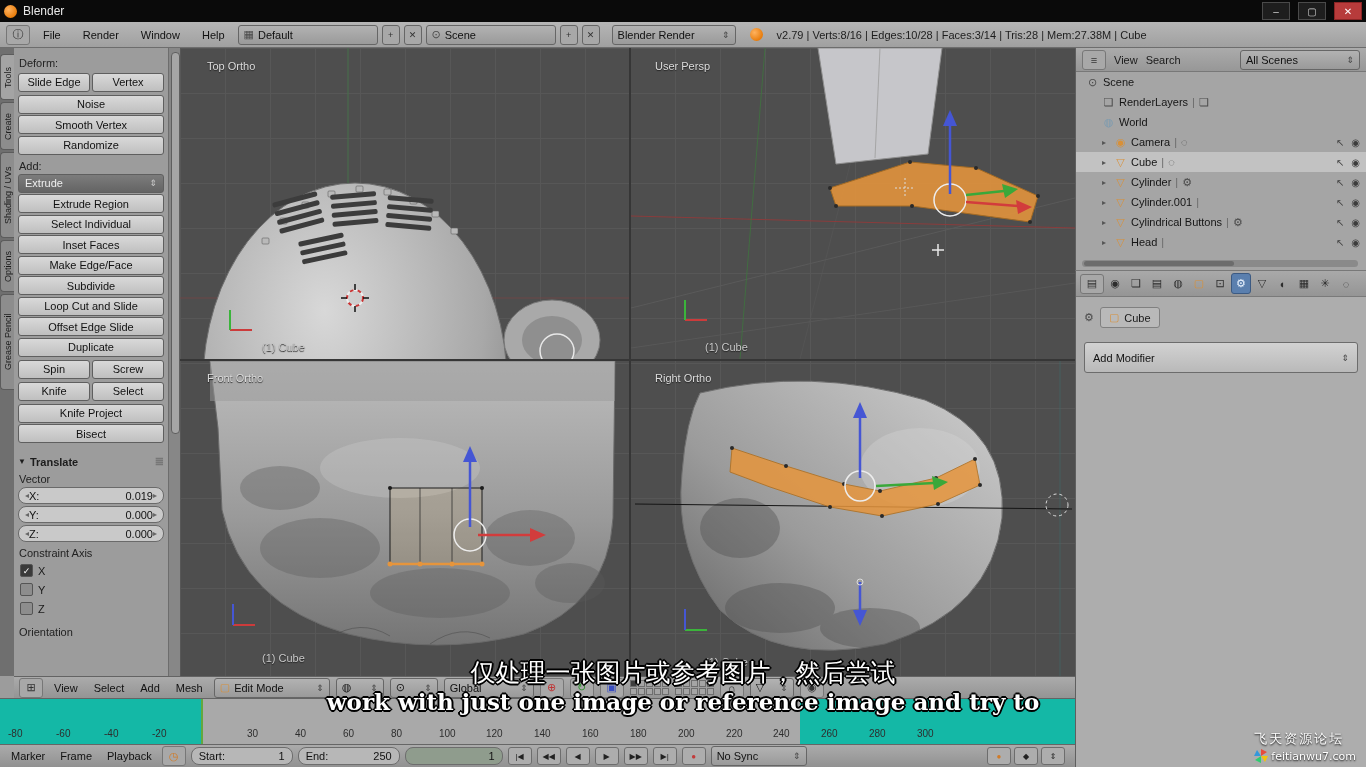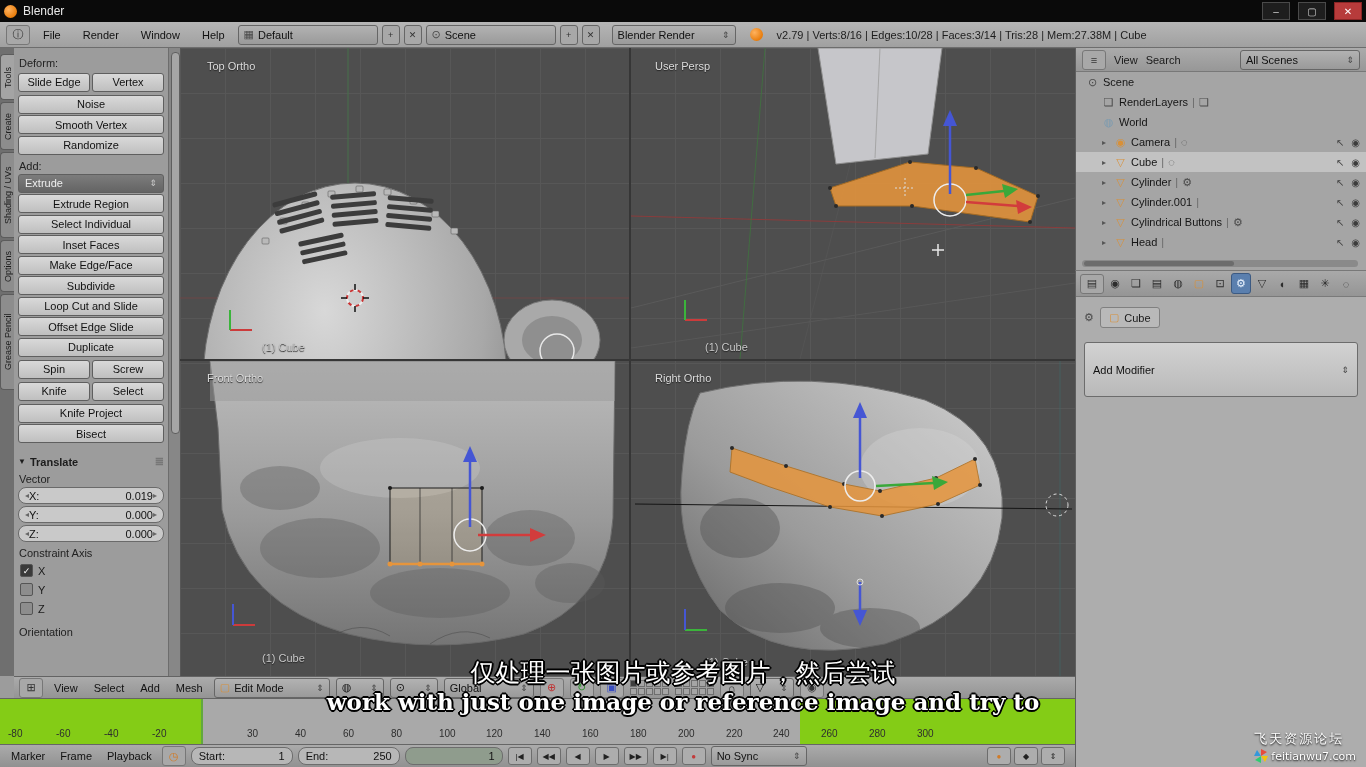--- a/index.html
+++ b/index.html
@@ -75,21 +75,21 @@
   
   #view3d-header{left:14px;top:676px;width:1061px;height:22px;
                  background:linear-gradient(#ababab,#949494);border-top:1px solid #636363;
                  display:flex;align-items:center;gap:6px;padding:0 5px;box-sizing:border-box;}
   .h3-menu{padding:0 5px;color:#111;}
   .layers{display:grid;grid-template-columns:repeat(5,7px);grid-template-rows:repeat(2,7px);gap:1px;}
   .layers i{background:#a5a5a5;border:1px solid #6e6e6e;box-sizing:border-box;}
   .layers i.on{background:#3f3f3f;}
 
   
-  #tl-ruler{left:0;top:698px;width:1164px;height:46px;background:#84cc16;border-top:1px solid #646464;box-sizing:border-box;}
+  #tl-ruler{left:0;top:698px;width:1164px;height:46px;background:#14b8a6;border-top:1px solid #646464;box-sizing:border-box;}
   #tl-range{position:absolute;left:202px;top:0;width:598px;height:100%;background:#a9a9a9;}
   .tick{position:absolute;bottom:5px;color:#2e2e2e;font-size:10px;}
   #playhead{position:absolute;left:201px;top:0;width:2px;height:100%;background:#62a83e;}
   #tl-header{left:0;top:744px;width:1075px;height:23px;background:linear-gradient(#ababab,#919191);
              border-top:1px solid #666;display:flex;align-items:center;gap:5px;padding:0 6px;box-sizing:border-box;}
   .fld{height:16px;border:1px solid #6d6d6d;border-radius:8px;background:#b7b7b7;
        display:flex;align-items:center;gap:3px;padding:0 7px;color:#111;}
   .fld.frame{background:#8f9c8d;width:82px;}
   .tpb{width:22px;height:16px;border:1px solid #6d6d6d;border-radius:3px;background:#adadad;
        display:flex;align-items:center;justify-content:center;font-size:8px;color:#222;}
@@ -111,21 +111,21 @@
   #props{left:1075px;top:270px;width:291px;height:497px;background:#adadad;
          border-left:1px solid #5f5f5f;border-top:1px solid #787878;box-sizing:border-box;}
   #props-tabs{height:26px;background:linear-gradient(#a9a9a9,#959595);border-bottom:1px solid #7a7a7a;
               display:flex;align-items:center;gap:1px;padding:0 4px;box-sizing:border-box;}
   .ptab{width:20px;height:21px;display:flex;align-items:center;justify-content:center;color:#2c2c2c;font-size:11px;border-radius:3px;}
   .ptab.active{background:#5a7fae;color:#eaf4ff;border:1px solid #3c5a82;box-sizing:border-box;}
   #crumb{margin:10px 8px 0 8px;display:flex;align-items:center;gap:6px;}
   #crumb .box{height:19px;border:1px solid #808080;border-radius:3px;background:#b9b9b9;
               display:flex;align-items:center;gap:5px;padding:0 8px;}
   #add-modifier{margin:14px 8px 0 8px;height:21px;border:1px solid #6c6c6c;border-radius:3px;
-                background:linear-gradient(#d2d2d2,#b9b9b9);display:flex;align-items:center;padding:16px 8px;color:#111;}
+                background:linear-gradient(#d2d2d2,#b9b9b9);display:flex;align-items:center;padding:4px 8px;color:#111;}
   #add-modifier .arrows{margin-left:auto;color:#444;font-size:9px;}
 
   .orange{color:#d89038;}
   .grey-ico{color:#4a4a4a;}
 
   
   #sub-zh{left:0;top:656px;width:1366px;text-align:center;color:#fff;font-size:25px;z-index:50;
           font-family:"DejaVu Sans", sans-serif;
           text-shadow:-2px 0 #000,2px 0 #000,0 -2px #000,0 2px #000,-1px -1px #000,1px 1px #000,1px -1px #000,-1px 1px #000;}
   #sub-en{left:0;top:688px;width:1366px;text-align:center;color:#fff;font-size:23px;font-weight:bold;z-index:50;

